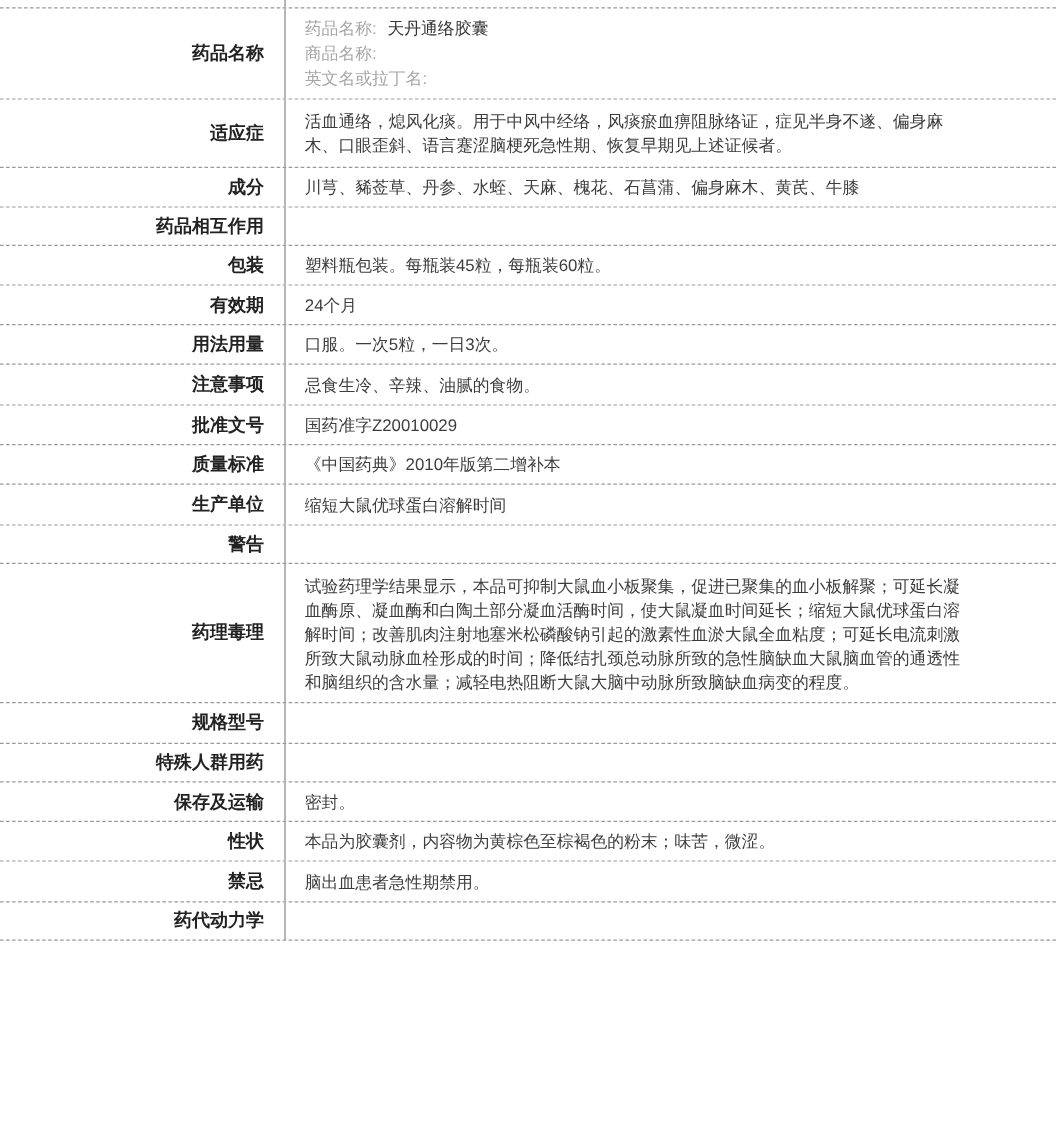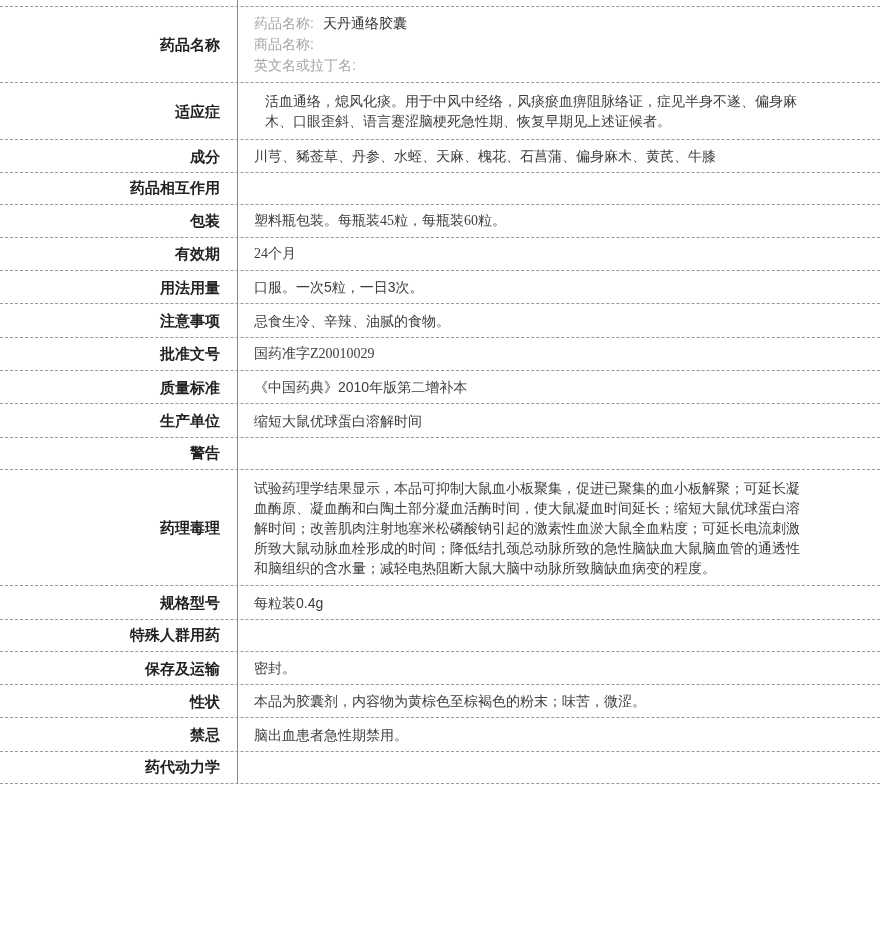--- a/index.html
+++ b/index.html
@@ -30,24 +30,24 @@
   }
   .value-cell .text { display: block; }
   
   .name-lines { display: block; line-height: 21px; }
   .name-line { display: block; }
   .name-key { color: #a6a6a6; margin-right: 9px; }
   .name-val { color: #333333; }
   
   .mh7   { min-height: 7px; }
   .mh30  { min-height: 30px; }
-  .mh32  { min-height: 32px; font-family: Liberation Serif, serif; }
+  .mh32  { min-height: 32px; }
   .mh33  { min-height: 33px; }
   .mh34  { min-height: 34px; }
-  .mh57  { min-height: 57px; gap: 11px; }
+  .mh57  { min-height: 57px; }
   .mh75  { min-height: 75px; }
   .mh116 { min-height: 116px; }
 </style>
 </head>
 <body>
 
 <div class="page">
   <div class="drug-table">
 
     <div class="row mh7">
@@ -146,23 +146,20 @@
 
     <div class="row mh116">
       <div class="label-cell">药理毒理</div>
       <div class="value-cell">
           <span class="text">试验药理学结果显示，本品可抑制大鼠血小板聚集，促进已聚集的血小板解聚；可延长凝血酶原、凝血酶和白陶土部分凝血活酶时间，使大鼠凝血时间延长；缩短大鼠优球蛋白溶解时间；改善肌肉注射地塞米松磷酸钠引起的激素性血淤大鼠全血粘度；可延长电流刺激所致大鼠动脉血栓形成的时间；降低结扎颈总动脉所致的急性脑缺血大鼠脑血管的通透性和脑组织的含水量；减轻电热阻断大鼠大脑中动脉所致脑缺血病变的程度。</span>
         </div>
     </div>
 
     <div class="row mh34">
       <div class="label-cell">规格型号</div>
-      <div class="value-cell">
-          <span class="text">每粒装0.4g</span>
-        </div>
     </div>
 
     <div class="row mh32">
       <div class="label-cell">特殊人群用药</div>
       <div class="value-cell">
           <span class="text"></span>
         </div>
     </div>
 
     <div class="row mh33">

